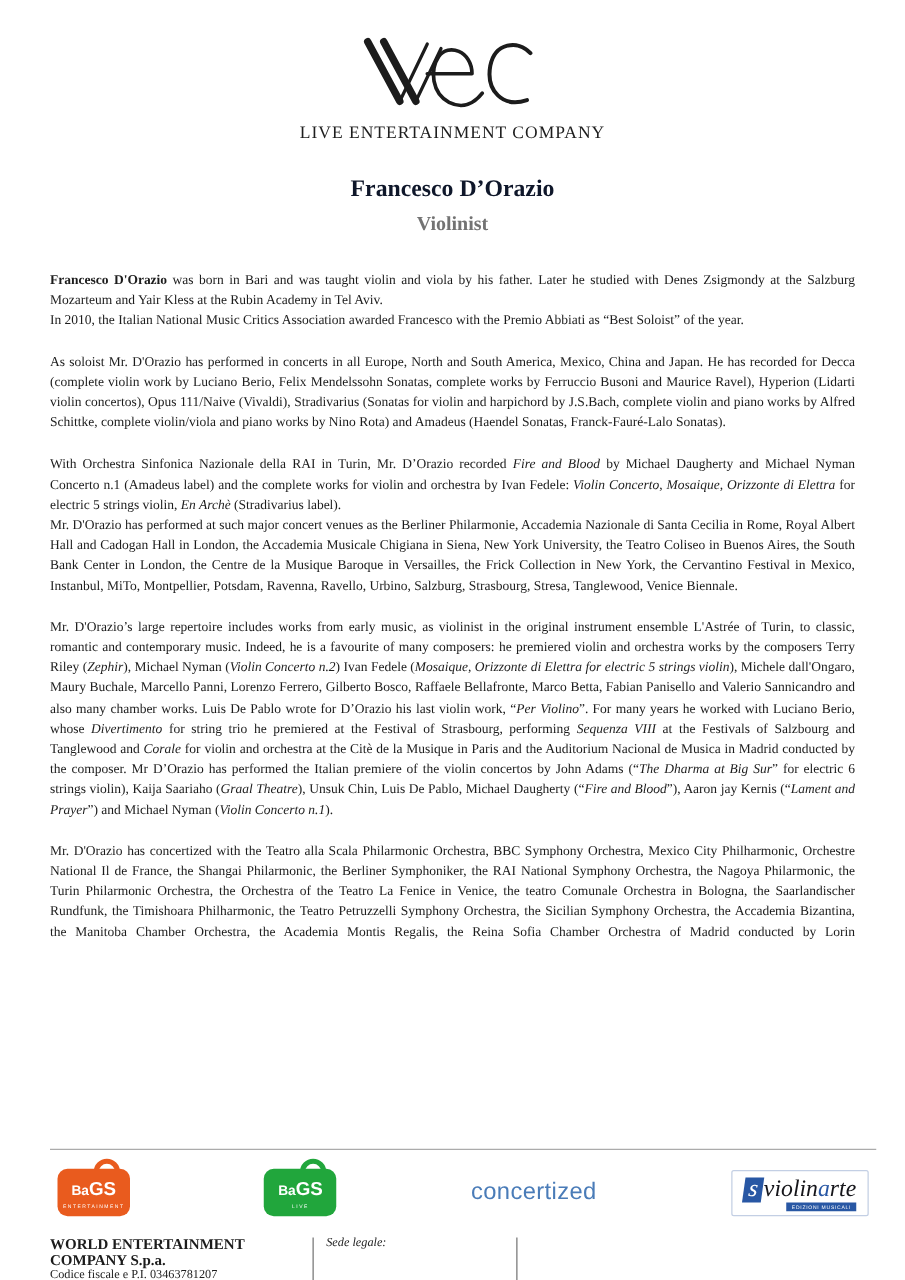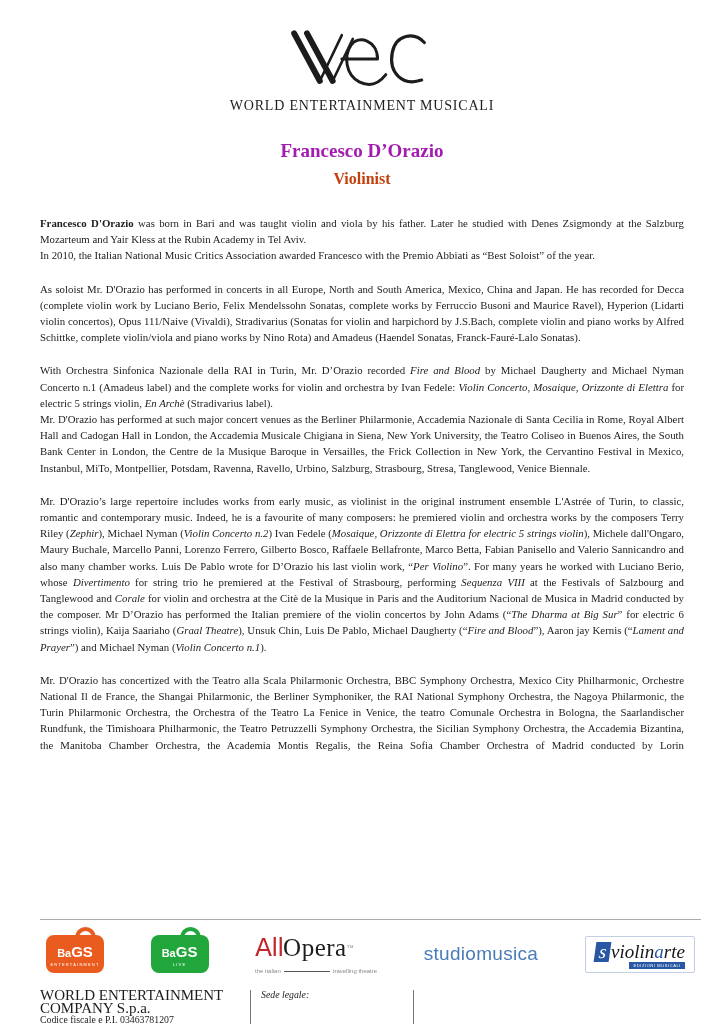--- a/index.html
+++ b/index.html
@@ -14,25 +14,25 @@
   }
   
   .logo-wrap{padding-top:26px;text-align:center;}
   .logo-wrap svg{display:inline-block;}
   .logo-subtitle{
     text-align:center;font-size:14px;letter-spacing:0.8px;
     color:#1e1e1e;margin-top:2px;
   }
   .doc-title{
     text-align:center;font-size:19px;font-weight:bold;
-    color:#a21caf;margin-top:26px;
+    color:#0f172a;margin-top:26px;
   }
   .doc-subtitle{
     text-align:center;font-size:16px;font-weight:bold;
-    color:#c2410c;margin-top:8px;
+    color:#737373;margin-top:8px;
   }
   
   .content{
     margin:27px 40px 0 40px;
     font-size:10.8px;line-height:16.2px;
     text-align:justify;
   }
   .content p{margin:5px 0 17px 0;}
   .content p.cut{text-align-last:justify;}
   
@@ -82,21 +82,21 @@
     padding:0 4px 1px 4px;margin-right:1px;transform:skewX(-8deg);
   }
   .sconf-a{color:#2857A4;}
   .sconf-banner{
     position:absolute;right:9px;bottom:3px;background:#2857A4;color:#fff;
     font-family:"Liberation Sans",sans-serif;font-size:4px;letter-spacing:0.6px;
     padding:1px 4px;
   }
   
   .fcols{display:flex;margin-top:9px;font-size:9.8px;line-height:12.5px;color:#1c1c1c;}
-  .fc-name{font-weight:normal;font-size:15px;}
+  .fc-name{font-weight:bold;font-size:12px;}
   .fc-web{font-weight:normal;}
   .fc1{width:200px;}
   .vdiv{border-left:1px solid #777;margin:1px 10px 0 10px;height:42px;}
   .fc-label{white-space:nowrap;margin-right:8px;}
   .fc2{display:flex;width:142px;font-style:italic;}
   .fc3{display:flex;}
   .fc4{margin-left:36px;}
 </style>
 </head>
 <body>
@@ -108,21 +108,21 @@
       <g fill="none" stroke="#1c1c1c" stroke-linecap="round">
         <path d="M6 8 L34 60" stroke-width="6.5"></path>
         <path d="M20 8 L48 60" stroke-width="6.5"></path>
         <path d="M34 60 L58 10" stroke-width="2.8"></path>
         <path d="M48 60 L70 14" stroke-width="2.8"></path>
         <path d="M58 36 L97 36 M97 36 C97 16 76 9 68 21 C60 33 62 53 77 61 C89 67 99 62 106 53" stroke-width="3.2"></path>
         <path d="M148 18 C137 6 117 9 113 29 C109 51 124 66 145 59" stroke-width="3.5"></path>
       </g>
     </svg>
   </div>
-  <div class="logo-subtitle">WORLD ENTERTAINMENT MUSICALI</div>
+  <div class="logo-subtitle">LIVE ENTERTAINMENT COMPANY</div>
 
   <div class="doc-title">Francesco D’Orazio</div>
   <div class="doc-subtitle">Violinist</div>
 
   <div class="content">
       <p><span style="font-weight: bold;">Francesco D'Orazio</span><span> was born in Bari and was taught violin and viola by his father. Later he studied with Denes Zsigmondy at the Salzburg Mozarteum and Yair Kless at the Rubin Academy in Tel Aviv.</span><br><span>In 2010, the Italian National Music Critics Association awarded Francesco with the Premio Abbiati as “Best Soloist” of the year.</span></p>
       <p><span>As soloist Mr. D'Orazio has performed in concerts in all Europe, North and South America, Mexico, China and Japan. He has recorded for Decca (complete violin work by Luciano Berio, Felix Mendelssohn Sonatas, complete works by Ferruccio Busoni and Maurice Ravel), Hyperion (Lidarti violin concertos), Opus 111/Naive (Vivaldi), Stradivarius (Sonatas for violin and harpichord by J.S.Bach, complete violin and piano works by Alfred Schittke, complete violin/viola and piano works by Nino Rota) and Amadeus (Haendel Sonatas, Franck-Fauré-Lalo Sonatas).</span></p>
       <p><span>With Orchestra Sinfonica Nazionale della RAI in Turin, Mr. D’Orazio recorded </span><span style="font-style: italic;">Fire and Blood</span><span> by Michael Daugherty and Michael Nyman Concerto n.1 (Amadeus label) and the complete works for violin and orchestra by Ivan Fedele: </span><span style="font-style: italic;">Violin Concerto, Mosaique, Orizzonte di Elettra</span><span> for electric 5 strings violin, </span><span style="font-style: italic;">En Archè</span><span> (Stradivarius label).</span><br><span>Mr. D'Orazio has performed at such major concert venues as the Berliner Philarmonie, Accademia Nazionale di Santa Cecilia in Rome, Royal Albert Hall and Cadogan Hall in London, the Accademia Musicale Chigiana in Siena, New York University, the Teatro Coliseo in Buenos Aires, the South Bank Center in London, the Centre de la Musique Baroque in Versailles, the Frick Collection in New York, the Cervantino Festival in Mexico, Instanbul, MiTo, Montpellier, Potsdam, Ravenna, Ravello, Urbino, Salzburg, Strasbourg, Stresa, Tanglewood, Venice Biennale.</span></p>
       <p><span>Mr. D'Orazio’s large repertoire includes works from early music, as violinist in the original instrument ensemble L'Astrée of Turin, to classic, romantic and contemporary music. Indeed, he is a favourite of many composers: he premiered violin and orchestra works by the composers Terry Riley (</span><span style="font-style: italic;">Zephir</span><span>), Michael Nyman (</span><span style="font-style: italic;">Violin Concerto n.2</span><span>) Ivan Fedele (</span><span style="font-style: italic;">Mosaique, Orizzonte di Elettra for electric 5 strings violin</span><span>), Michele dall'Ongaro, Maury Buchale, Marcello Panni, Lorenzo Ferrero, Gilberto Bosco, Raffaele Bellafronte, Marco Betta, Fabian Panisello and Valerio Sannicandro and also many chamber works. Luis De Pablo wrote for D’Orazio his last violin work, “</span><span style="font-style: italic;">Per Violino</span><span>”. For many years he worked with Luciano Berio, whose </span><span style="font-style: italic;">Divertimento</span><span> for string trio he premiered at the Festival of Strasbourg, performing </span><span style="font-style: italic;">Sequenza VIII</span><span> at the Festivals of Salzbourg and Tanglewood and </span><span style="font-style: italic;">Corale</span><span> for violin and orchestra at the Citè de la Musique in Paris and the Auditorium Nacional de Musica in Madrid conducted by the composer. Mr D’Orazio has performed the Italian premiere of the violin concertos by John Adams (“</span><span style="font-style: italic;">The Dharma at Big Sur</span><span>” for electric 6 strings violin), Kaija Saariaho (</span><span style="font-style: italic;">Graal Theatre</span><span>), Unsuk Chin, Luis De Pablo, Michael Daugherty (“</span><span style="font-style: italic;">Fire and Blood</span><span>”), Aaron jay Kernis (“</span><span style="font-style: italic;">Lament and Prayer</span><span>”) and Michael Nyman (</span><span style="font-style: italic;">Violin Concerto n.1</span><span>).</span></p>
       <p class="cut"><span>Mr. D'Orazio has concertized with the Teatro alla Scala Philarmonic Orchestra, BBC Symphony Orchestra, Mexico City Philharmonic, Orchestre National Il de France, the Shangai Philarmonic, the Berliner Symphoniker, the RAI National Symphony Orchestra, the Nagoya Philarmonic, the Turin Philarmonic Orchestra, the Orchestra of the Teatro La Fenice in Venice, the teatro Comunale Orchestra in Bologna, the Saarlandischer Rundfunk, the Timishoara Philharmonic, the Teatro Petruzzelli Symphony Orchestra, the Sicilian Symphony Orchestra, the Accademia Bizantina, the Manitoba Chamber Orchestra, the Academia Montis Regalis, the Reina Sofia Chamber Orchestra of Madrid conducted by Lorin</span></p>
@@ -142,30 +142,22 @@
       </div>
 
       <div class="bags" style="--c:#21A63C">
         <div class="bags-handle"></div>
         <div class="bags-box">
           <div class="bags-text"><span class="ba">Ba</span><span class="gs">GS</span></div>
           <div class="bags-sub">LIVE</div>
         </div>
       </div>
 
-      <div class="allopera">
-        <div class="ao-word"><span class="ao-all">All</span><span class="ao-opera">Opera</span><span class="ao-tm">™</span></div>
-        <div class="ao-sub">
-          <span>the italian</span>
-          <span class="ao-rule"></span>
-          <span>travelling theatre</span>
-        </div>
-      </div>
 
-      <div class="studiomusica">studiomusica</div>
+      <div class="studiomusica">concertized</div>
 
       <div class="sconf">
         <div class="sconf-word"><span class="sconf-s">s</span><span>violin</span><span class="sconf-a">a</span><span>rte</span></div>
         <div class="sconf-banner">EDIZIONI MUSICALI</div>
       </div>
 
     </div>
 
     <div class="fcols">
       <div class="fc1">

